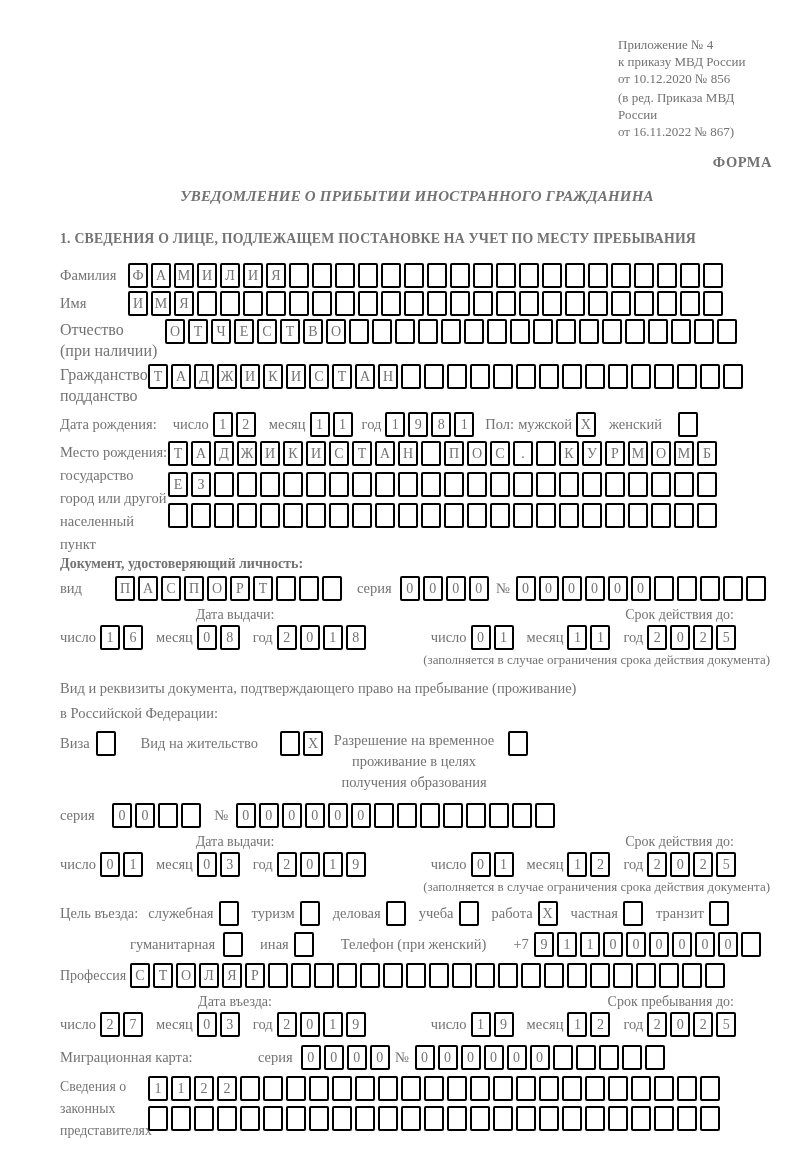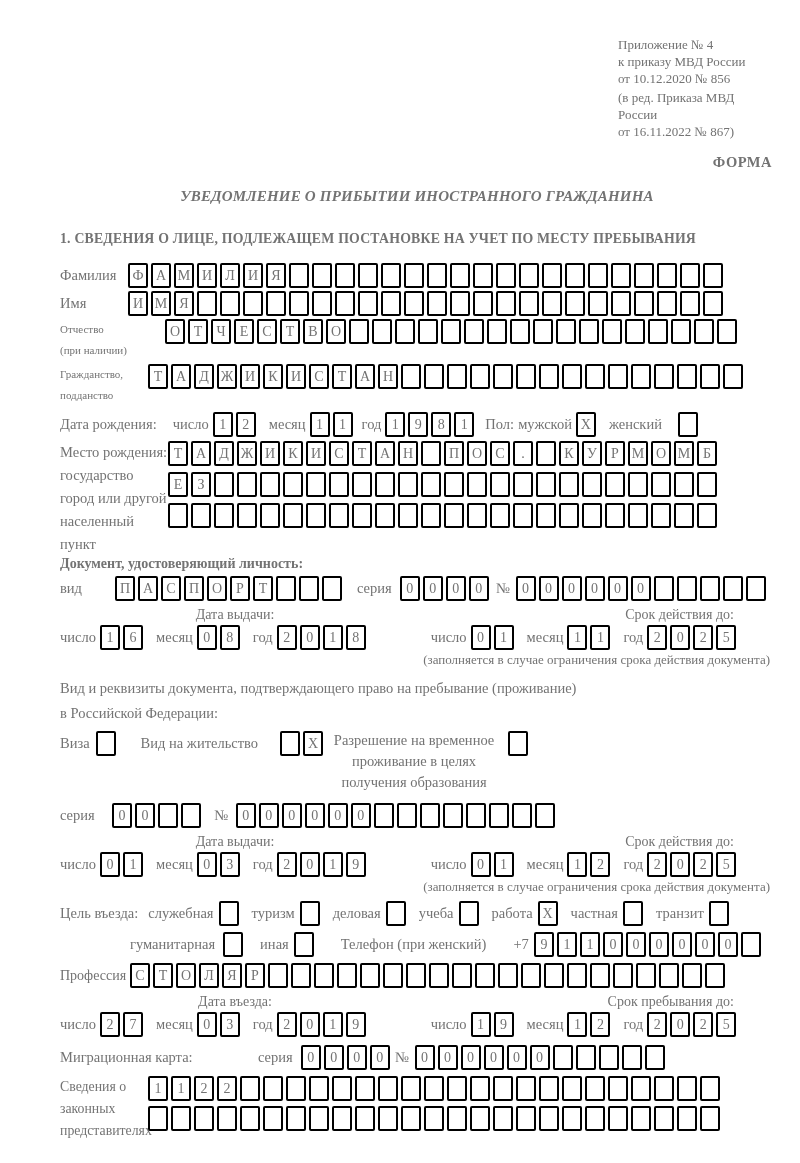--- a/index.html
+++ b/index.html
@@ -13,21 +13,21 @@
   .hdr { margin-left:558px; font-size:13px; line-height:17px; }
   .hdr .grp2 { margin-top:2px; }
   .forma { text-align:right; font-weight:bold; font-size:14.5px; margin:14px 2px 0 0; letter-spacing:0.5px; }
   
   .title { text-align:center; font-weight:bold; font-size:15px; line-height:22px; margin-top:14px; letter-spacing:0.2px;font-style:italic; }
   .title-underline { display:inline-block; width:58px; border-bottom:2px solid #222; margin-left:14px; height:14px; }
   .sec-heading { font-weight:bold; font-size:13.8px; margin-top:24px; letter-spacing:0.2px; }
   
   .row { display:flex; align-items:flex-start; margin-top:3px; }
   .lbl { font-size:14.5px; line-height:25px; flex-shrink:0; }
-  .lbl2 { font-size:11px; line-height:21px; flex-shrink:0;font-family:Liberation Serif, serif; }
+  .lbl2 { font-size:16px; line-height:21px; flex-shrink:0;font-family:Liberation Serif, serif; }
   .boxes { display:inline-flex; flex-shrink:0; }
   .cell {
     display:inline-block; width:20px; height:25px; border:2px solid #000; border-radius:2px;
     margin-right:3px; text-align:center; font-size:14px; line-height:21px; background:#fff;
   }
   .w68 { width:68px; } .w70 { width:70px; } .w88 { width:88px; } .w105 { width:105px; }
   
   .bp-block { display:flex; margin-top:4px; }
   .bp-labels { width:108px; flex-shrink:0; font-size:14.5px; line-height:23px; }
   .bp-rows .boxes { margin-bottom:6px; display:flex; }

